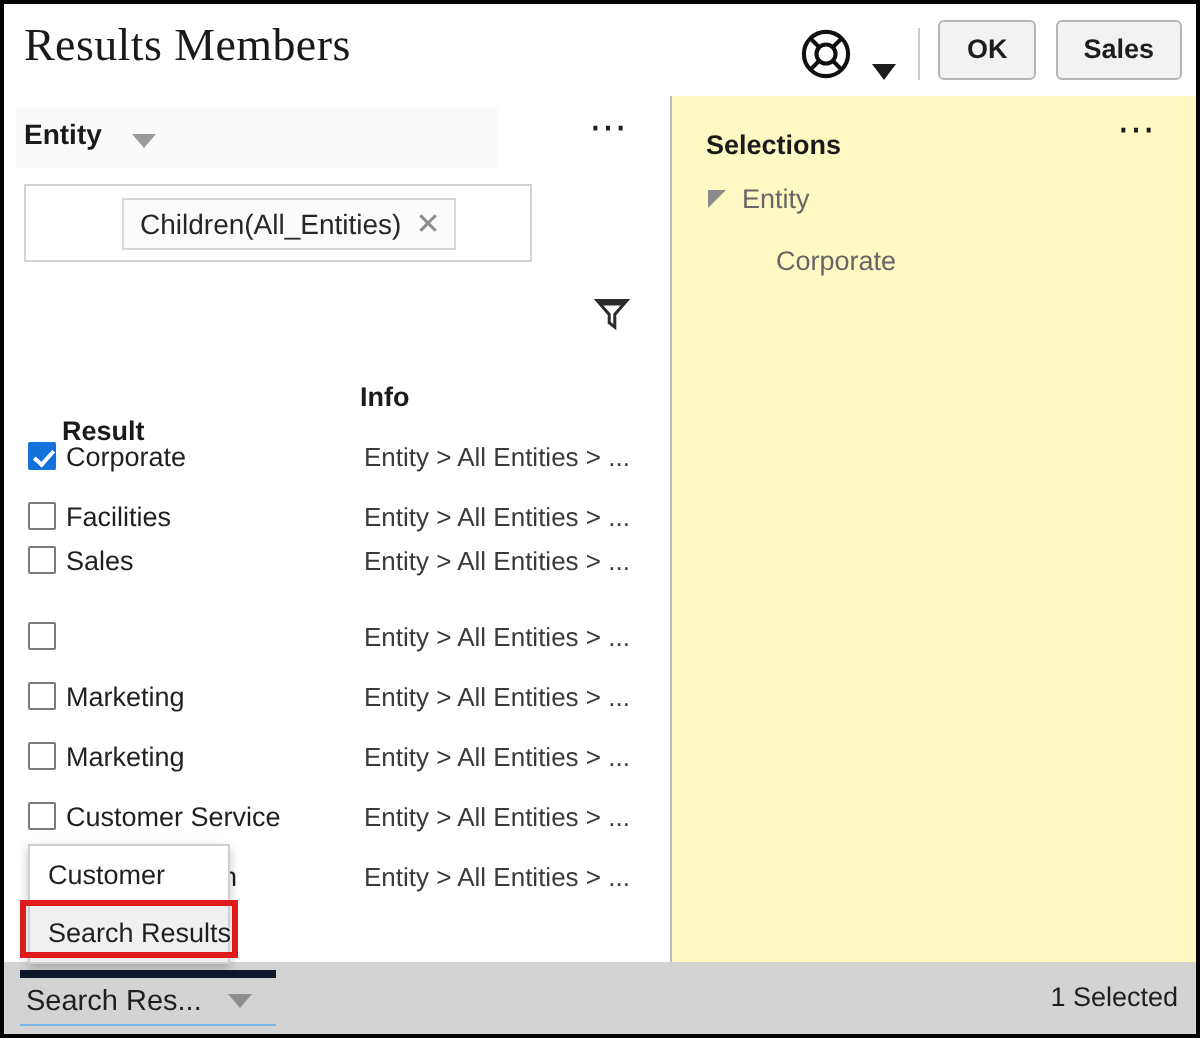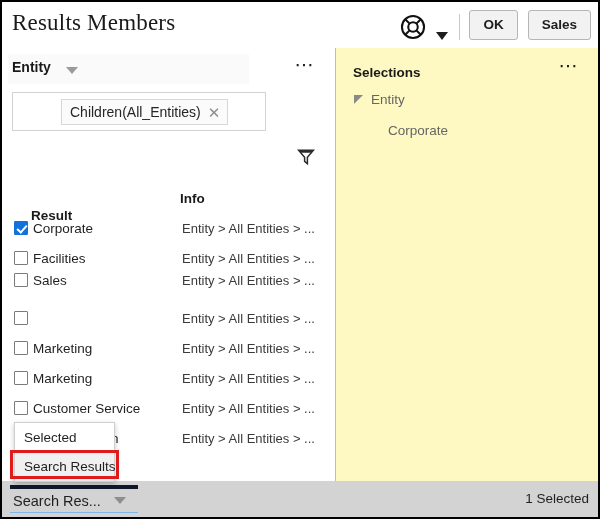--- a/index.html
+++ b/index.html
@@ -442,21 +442,21 @@
     <div class="right-ellipsis">⋯</div>
 
     <div class="tree-node-root">
       <span class="tri-expanded"></span>
       <span class="tree-root-label">Entity</span>
     </div>
     <div class="tree-child">Corporate</div>
   </div>
 
   <div class="popup" id="popup-host">
-      <div class="popup-item">Selected</div>
+      <div class="popup-item">Customer</div>
       <div class="popup-item selected">Search Results</div>
     </div>
   <div class="annot-box"></div>
 
   <div class="statusbar">
     <div class="status-select">
       <span class="status-select-label">Search Res...</span>
       <span class="status-select-caret"></span>
     </div>
     <div class="status-count">1 Selected</div>

